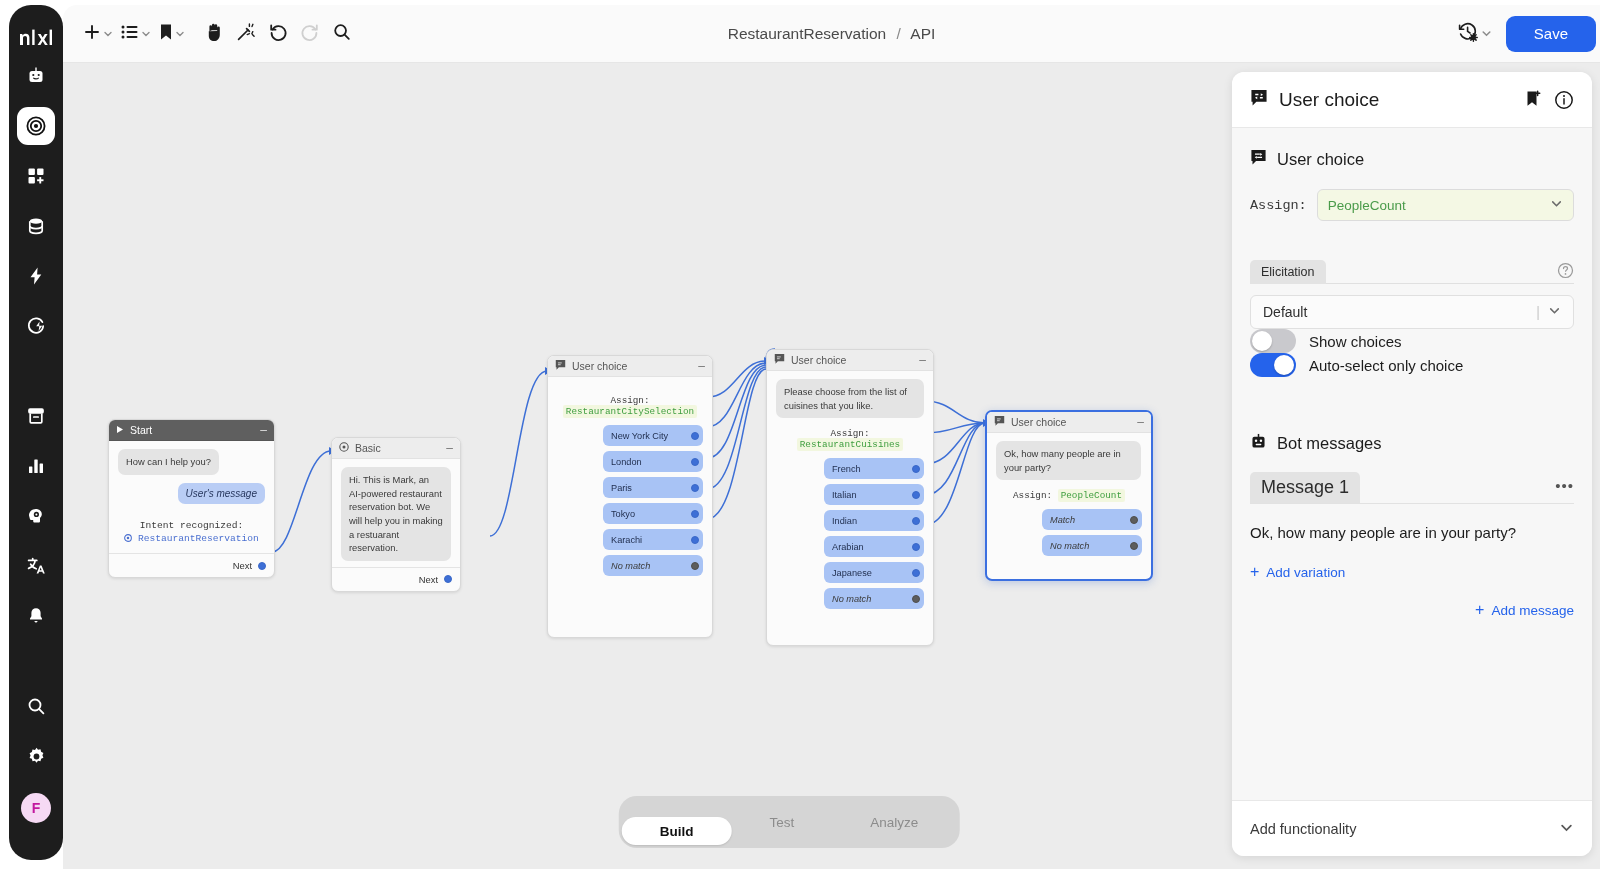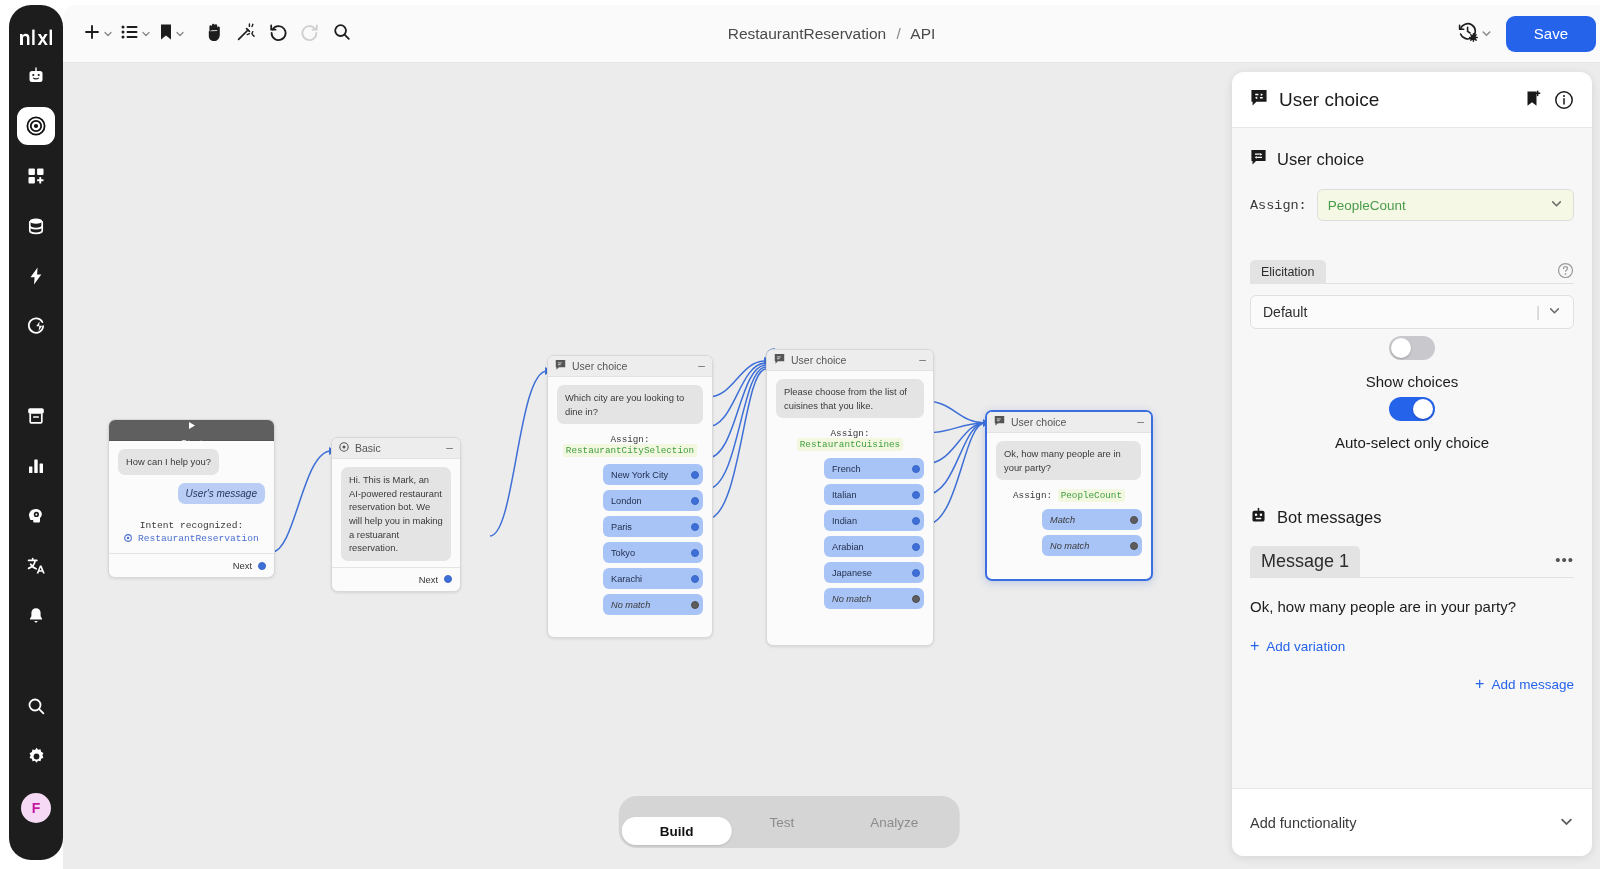--- a/index.html
+++ b/index.html
@@ -82,21 +82,21 @@
     box-shadow: 0 1px 3px rgba(0,0,0,.10);
     overflow: hidden;
   }
   .node.selected { border: 2px solid #3b6fe0; box-shadow: 0 2px 8px rgba(40,90,200,.25); }
   .node-head {
     height: 21px; background: #ededed;
     border-bottom: 1px solid #e2e2e2;
     display:flex; align-items:center; gap: 6px;
     padding: 0 7px; font-size: 10.5px; color: #555;
   }
-  .node-head.start { background: #5f5f5f; color: #ffffff; border-bottom-color:#555;flex-direction:column; }
+  .node-head.start { background: #5f5f5f; color: #ffffff; border-bottom-color:#555; }
   .node-head .mini { margin-left:auto; font-size: 12px; line-height: 8px; opacity:.8; }
   .node-body { padding: 8px 9px 6px 9px; position: relative; }
   .bubble-bot {
     background: #e4e4e4; color:#3a3a3a;
     border-radius: 7px; padding: 6px 8px;
     font-size: 9.4px; line-height: 1.45; display:inline-block; max-width: 145px;
   }
   .bubble-user {
     background: #b9cdf5; color:#27375e;
     border-radius: 7px; padding: 5px 8px;
@@ -187,21 +187,21 @@
   }
   .tabs-row .help { margin-left:auto; cursor:pointer; }
   .divider-line { height:1px; background:#e0e0e0; margin-top:-1px; }
   .select-box {
     height: 34px; background:#fbfbfb; border:1px solid #e0e0e0; border-radius:6px;
     display:flex; align-items:center; padding: 16px 12px; margin-top: 11px;
     font-size: 14px; color:#2e2e2e; cursor:pointer;
   }
   .select-box .tail { margin-left:auto; display:flex; align-items:center; gap:8px; color:#6b6b6b; }
   .select-box .bar { color:#c9c9c9; }
-  .toggle-row { display:flex; align-items:center; gap: 13px; margin-top: 7px; flex-direction: column; }
+  .toggle-row { display:flex; align-items:center; gap: 13px; margin-top: 0; }
   .toggle {
     width: 46px; height: 24px; border-radius: 12px; background:#c9c9cd;
     position:relative; cursor:pointer; flex:none;
   }
   .toggle.on { background:#2563eb; }
   .toggle .knob {
     position:absolute; top: 2px; left: 2px; width:20px; height:20px;
     border-radius:50%; background:#fff; box-shadow:0 1px 2px rgba(0,0,0,.22);
   }
   .toggle.on .knob { left: 24px; }
@@ -214,21 +214,21 @@
   }
   .msg-tabs .dots { margin-left:auto; color:#555; letter-spacing:1px; font-size: 15px; cursor:pointer; padding-bottom:4px; }
   .msg-text { font-size: 15px; color:#1c1c1c; margin-top: 20px; }
   .link-add {
     display:inline-flex; align-items:center; gap:7px;
     color:#2563eb; font-size: 13.5px; margin-top: 22px; cursor:pointer;
   }
   .link-add .pl { font-size: 16px; }
   .add-msg-row { display:flex; justify-content:flex-end; margin-top: 20px; }
   .panel-foot {
-    height: 68px; background:#ffffff; border-top:1px solid #e8e8e8;
+    height: 56px; background:#ffffff; border-top:1px solid #e8e8e8;
     display:flex; align-items:center; padding: 0 18px;
     font-size: 14.5px; color:#3a3a3a; cursor:pointer;
   }
   .panel-foot .chev3 { margin-left:auto; color:#5a5a5a; }
 </style>
 </head>
 <body>
 
 <div id="app">
 
@@ -575,21 +575,20 @@
         <span>
           <svg width="11" height="10" viewBox="0 0 12 11" fill="#555">
               <path d="M.8 0h10.4v8H4.2L1.6 10.6V8H.8z"></path>
               <path d="M3.2 3.2h4.2M3.2 5.2h3" stroke="#ededed" stroke-width=".9"></path>
             </svg>
         </span>
         <span>User choice</span>
         <span class="mini">–</span>
       </div>
       <div class="node-body">
-        <div class="bubble-bot" style="max-width:146px;">Which city are you looking to dine in?</div>
         <div class="assign">
           <span>Assign:</span>
           <span class="v">RestaurantCitySelection</span>
         </div>
         <div class="choices">
           <div class="choice">
               <span>New York City</span>
               <span class="cport"></span>
             </div>
           <div class="choice">

